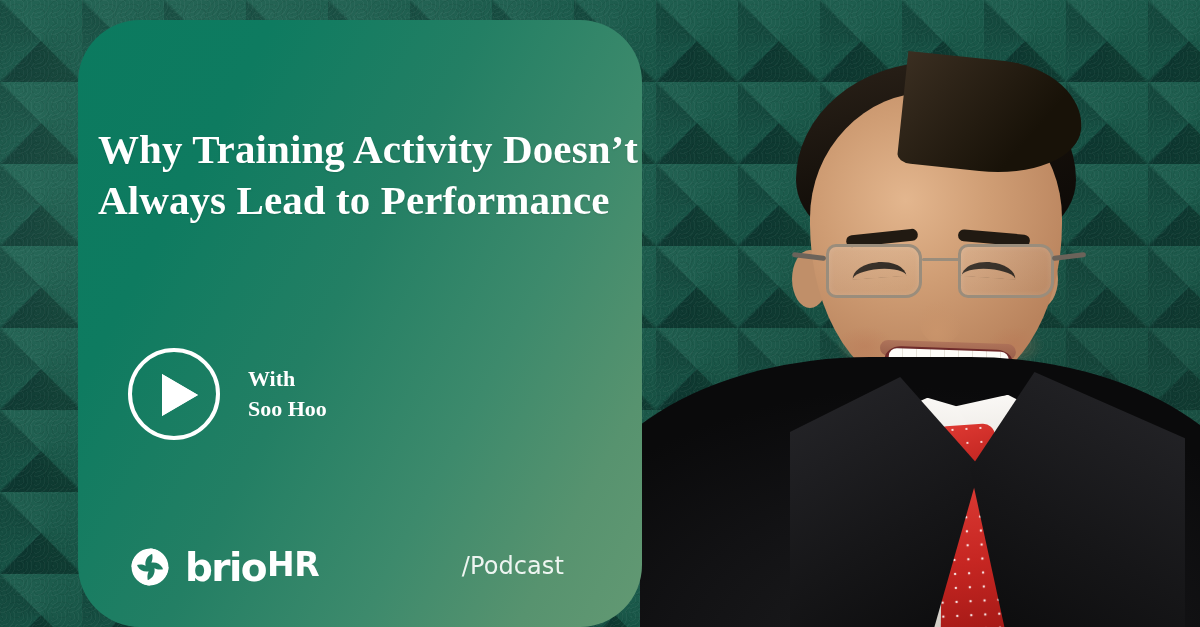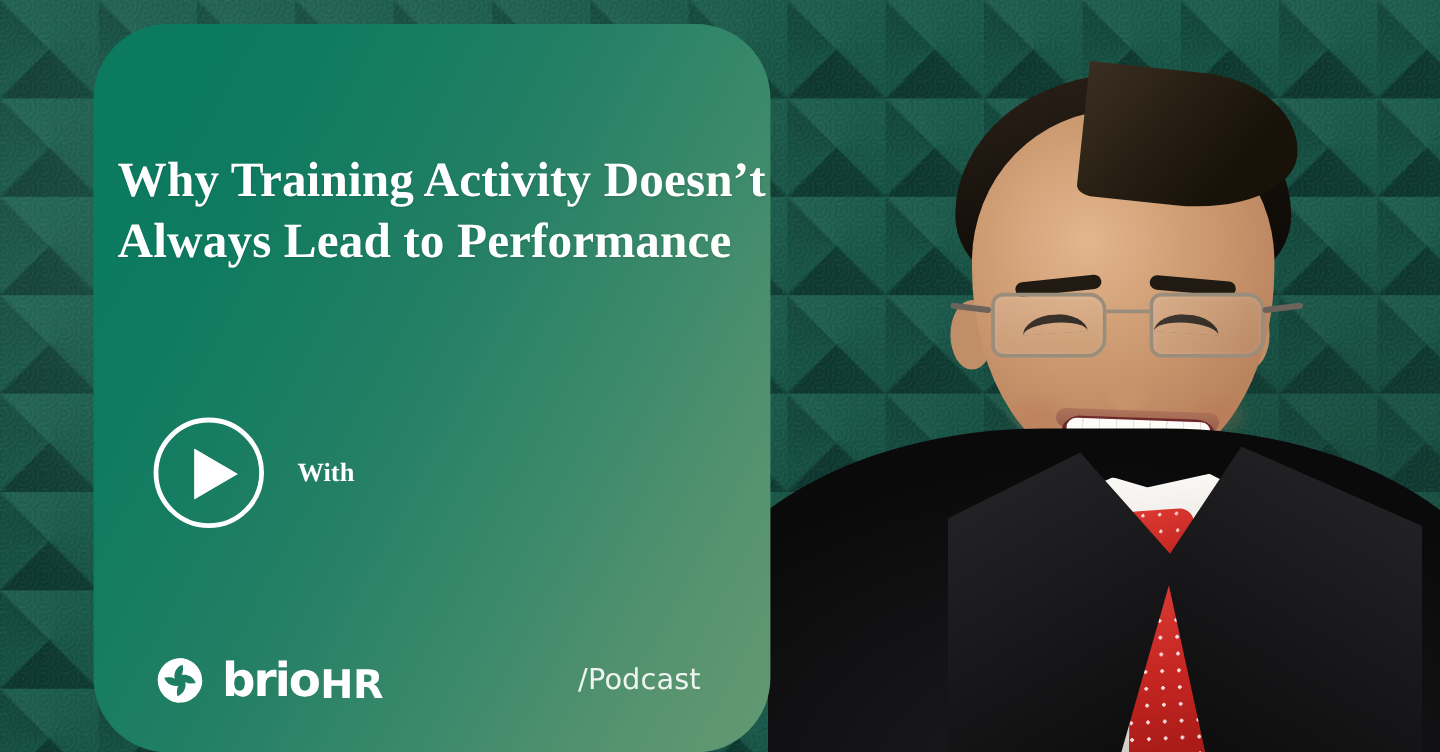--- a/index.html
+++ b/index.html
@@ -316,31 +316,31 @@
   .logo { display:flex; align-items:center; gap:13px; }
   .logo-mark { width:44px; height:44px; display:block; }
   .logo-word {
     color:#ffffff;
     font-family:"DejaVu Sans", sans-serif;
     font-weight:700;
     font-size:37px;
     letter-spacing:-1.2px;
     line-height:1;
     display:flex;
-    align-items:flex-end;
+    align-items:flex-start;
   }
   .logo-brio { font-size:39px; letter-spacing:-1.6px; }
   .logo-hr { font-size:33px; letter-spacing:-.4px; margin-left:1px; }
   .category {
     color:#eef5f1;
     font-family:"DejaVu Sans", sans-serif;
     font-weight:400;
     font-size:24px;
     letter-spacing:.1px;
-    margin-right:12px;
+    margin-right:32px;
     margin-bottom:2px;
   }
 </style>
 </head>
 <body>
 
 <div id="canvas">
 
   <div class="bg-foam"></div>
   <div class="bg-grain"></div>
@@ -390,20 +390,21 @@
 
       <h1 class="title">Why Training Activity Doesn’t Always Lead to Performance</h1>
 
       <div class="with-block">
         <div class="play-btn">
           <div class="play-ring"></div>
           <div class="play-tri"></div>
         </div>
         <div class="with-text">
           <div>With</div>
+          <div>Soo Hoo</div>
         </div>
       </div>
 
       <div class="footer">
         <div class="logo">
           <svg class="logo-mark" viewBox="0 0 100 100">
             <g fill="#ffffff">
               <path d="M50 8 C73 8 92 27 92 50 C92 62 86 72 77 79 C82 70 83 60 78 51 C73 42 63 38 53 40 C58 31 56 18 50 8 Z"></path>
               <path d="M92 50 C92 73 73 92 50 92 C38 92 28 86 21 77 C30 82 40 83 49 78 C58 73 62 63 60 53 C69 58 82 56 92 50 Z"></path>
               <path d="M50 92 C27 92 8 73 8 50 C8 38 14 28 23 21 C18 30 17 40 22 49 C27 58 37 62 47 60 C42 69 44 82 50 92 Z"></path>

